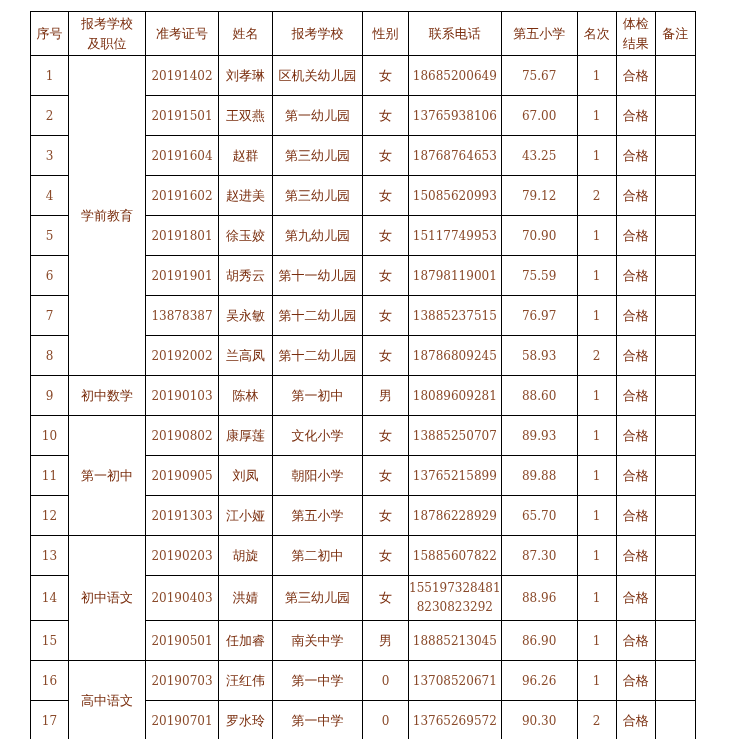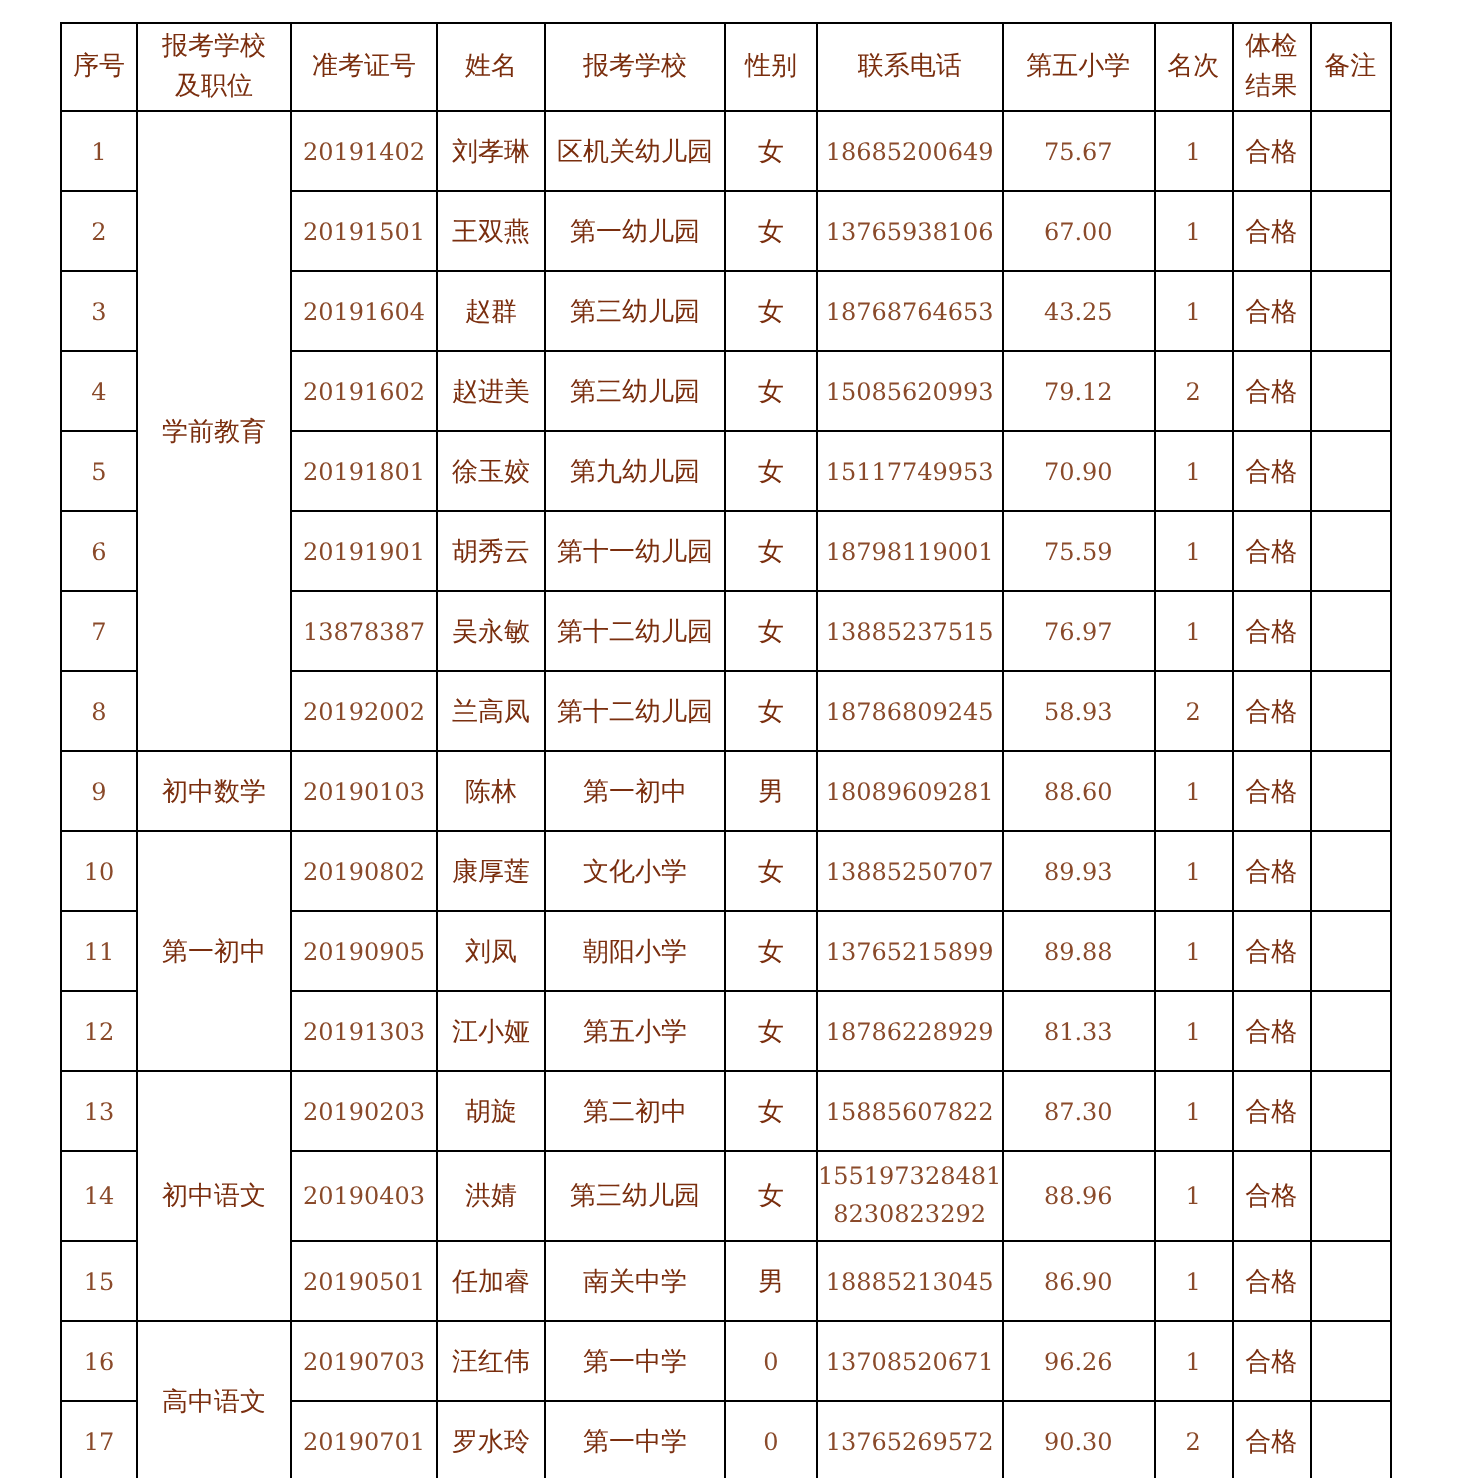--- a/index.html
+++ b/index.html
@@ -200,21 +200,21 @@
       <td></td>
     </tr>
 
     <tr>
       <td class="num">12</td>
       <td class="num">20191303</td>
       <td>江小娅</td>
       <td>第五小学</td>
       <td>女</td>
       <td class="num">18786228929</td>
-      <td class="num">81.33</td>
+      <td class="num">65.70</td>
       <td class="num">1</td>
       <td>合格</td>
       <td></td>
     </tr>
 
     <tr>
       <td class="num">13</td>
       <td rowspan="3">初中语文</td>
       <td class="num">20190203</td>
       <td>胡旋</td>

